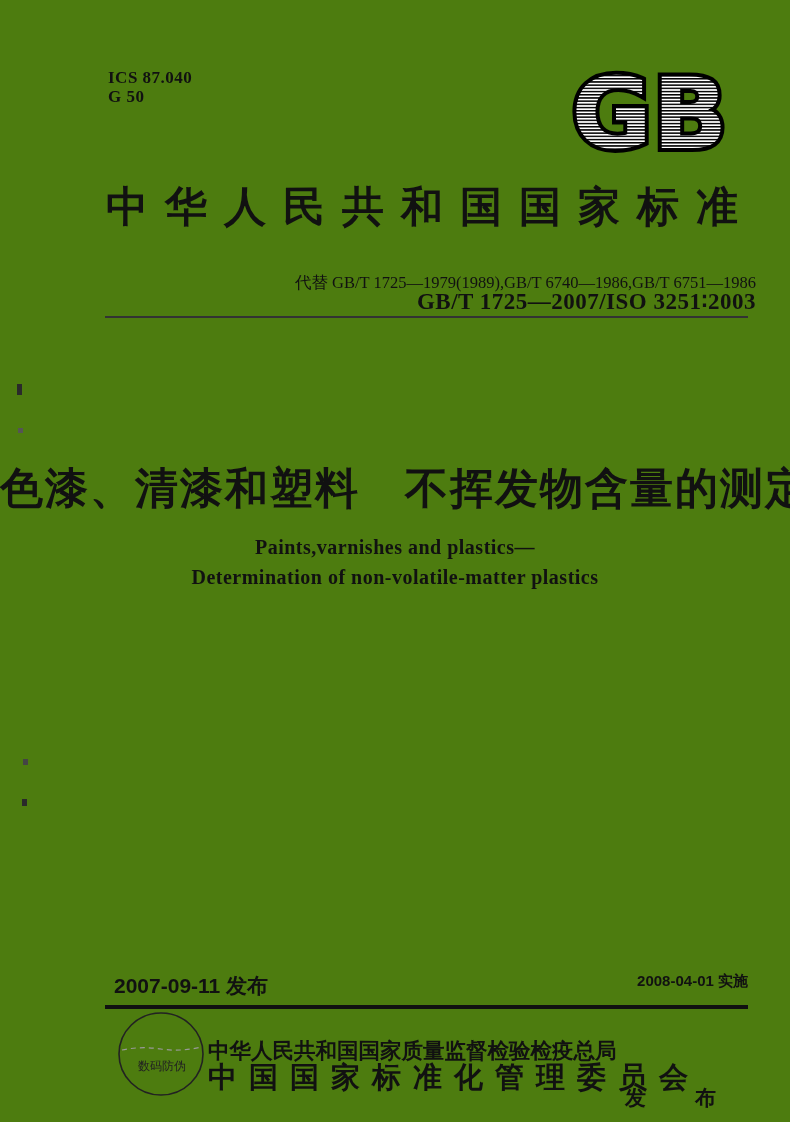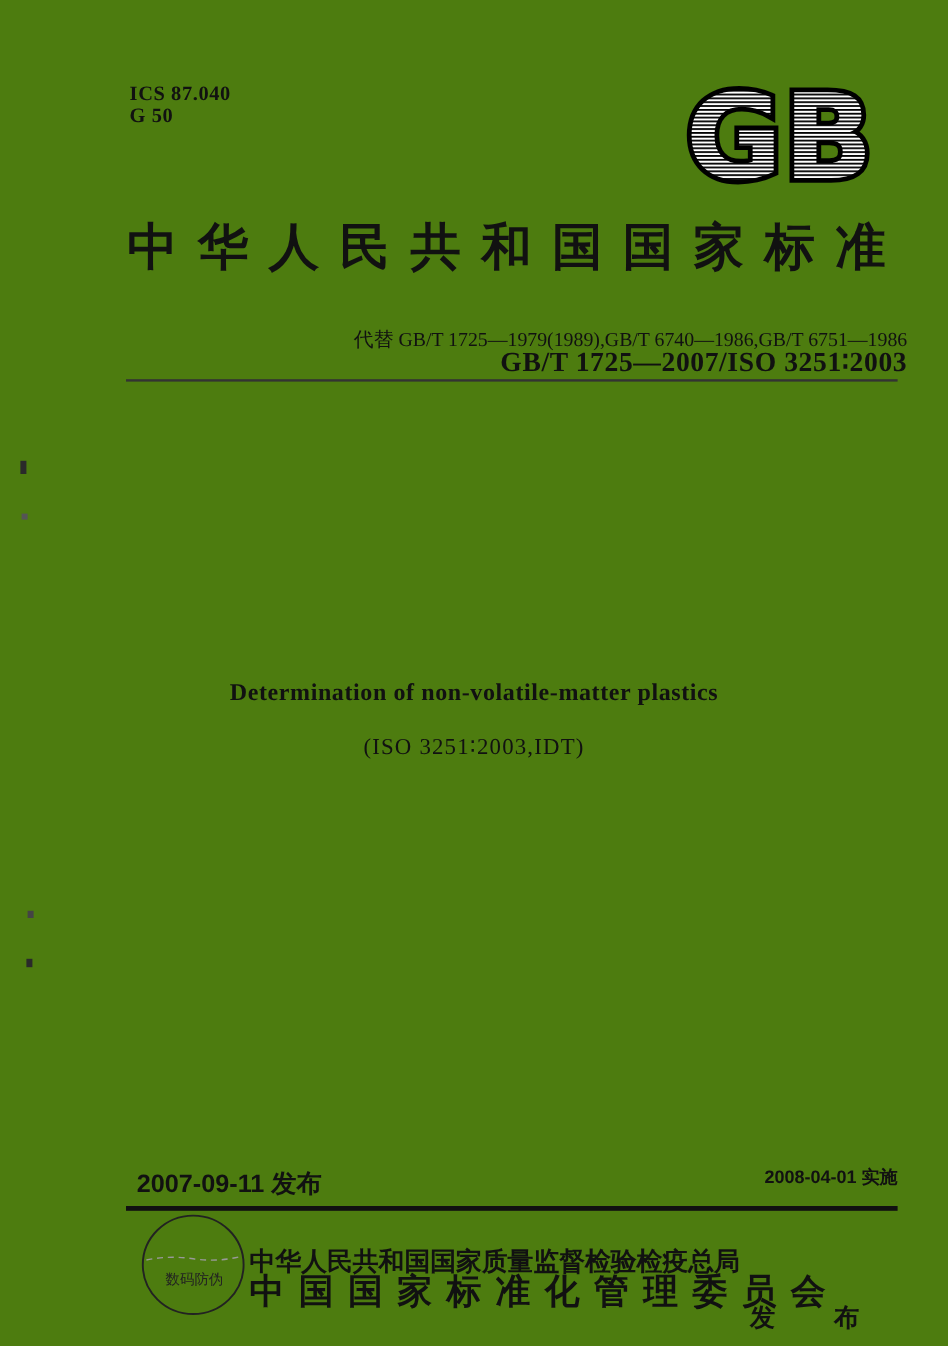--- a/index.html
+++ b/index.html
@@ -128,25 +128,26 @@
   </div>
 
   <div class="header-title">中华人民共和国国家标准</div>
 
   <div class="std-code">GB/T 1725—2007/ISO 3251∶2003</div>
 
   <div class="replaces">代替 GB/T 1725—1979(1989),GB/T 6740—1986,GB/T 6751—1986</div>
 
   <div class="rule-thin"></div>
 
+  <div class="title-cn">色漆、清漆和塑料　不挥发物含量的测定</div>
 
+  <div class="title-en-1">Paints,varnishes and plastics—</div>
 
   <div class="title-en-2">Determination of non-volatile-matter plastics</div>
 
-  <div class="iso-ref">(ISO 3251∶2003,IDT)</div>
 
   <div class="date-issue">2007-09-11 发布</div>
 
   <div class="date-impl">2008-04-01 实施</div>
 
   <div class="rule-thick"></div>
 
   <div class="seal">
     <svg width="90" height="88" viewBox="0 0 90 88">
       <ellipse cx="45" cy="44" rx="42" ry="41" fill="none" stroke="#222" stroke-width="1.6"></ellipse>

